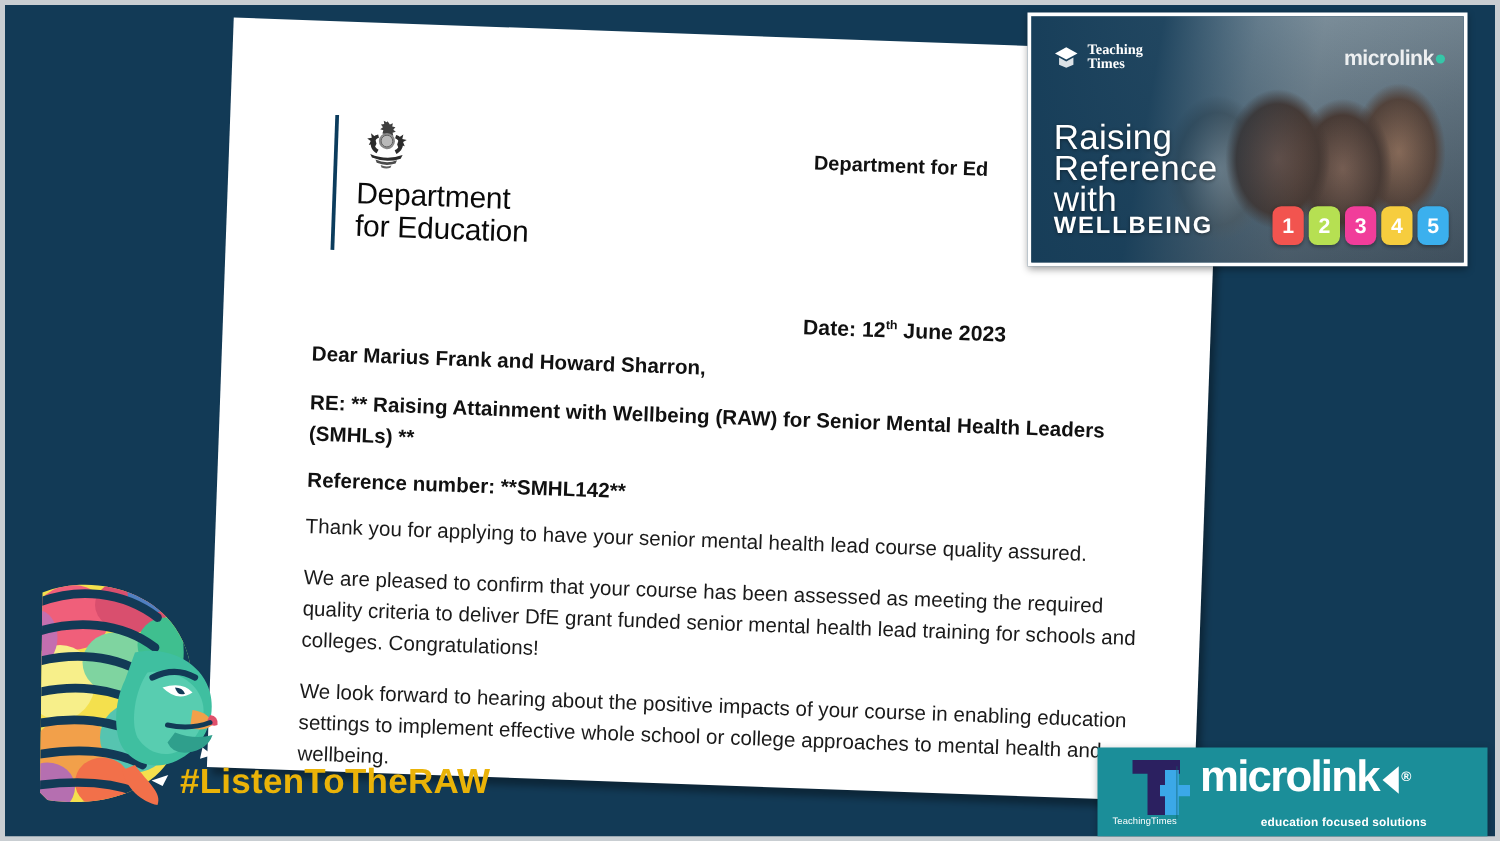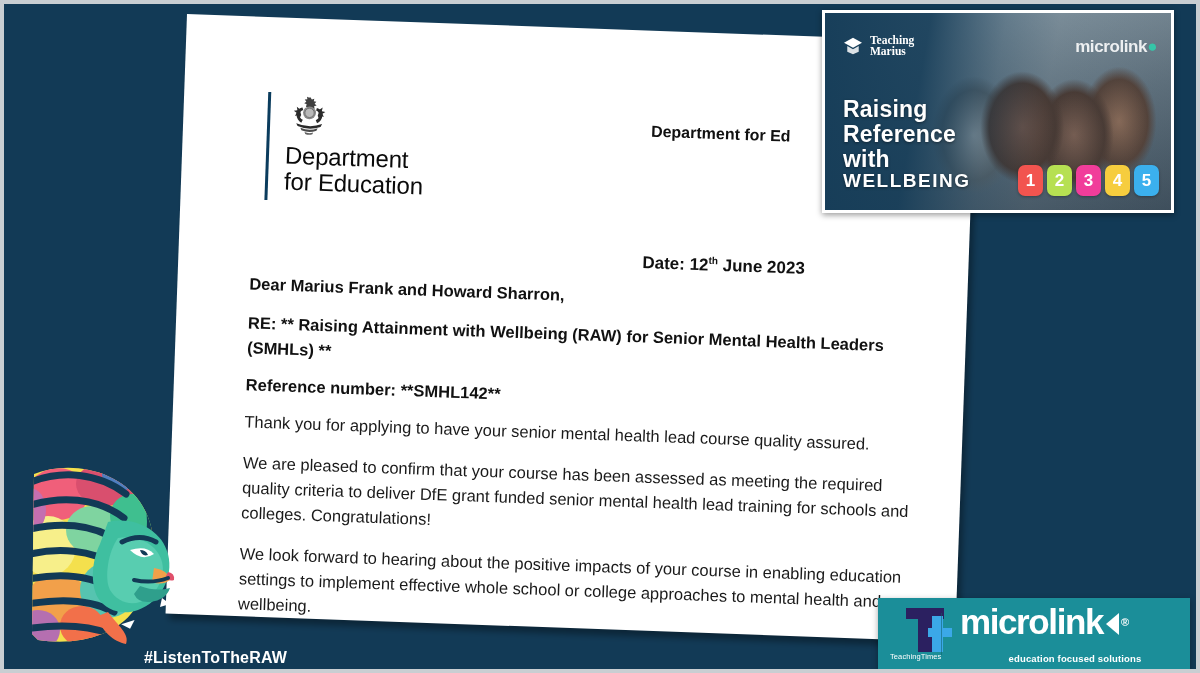--- a/index.html
+++ b/index.html
@@ -105,21 +105,21 @@
   }
   .ml-mark {
     position:absolute; right:14px; top:24px;
     color:rgba(255,255,255,0.88);
     font-size:17px; font-weight:bold; letter-spacing:-0.4px;
   }
   .ml-mark .dot { color:#35c6a8; }
   .ban-head {
     position:absolute; left:18px; top:84px;
     color:#fff;
-    font-size:23px; line-height:25px; font-weight:700;
+    font-size:28px; line-height:25px; font-weight:400;
     letter-spacing:0.2px;
     text-shadow:0 1px 3px rgba(0,0,0,0.45);
   }
   .ban-wellbeing {
     position:absolute; left:18px; top:157px;
     color:#fff; font-size:19px; font-weight:bold;
     letter-spacing:1.5px;
     text-shadow:0 1px 3px rgba(0,0,0,0.45);
   }
   .badges {
@@ -166,23 +166,22 @@
   #ml-tag {
     color:#fff; font-size:9.5px; font-weight:bold;
     letter-spacing:0.15px; text-align:center;
     width:230px; margin-top:14px;
   }
 
   
   #lion { position:absolute; left:18px; top:446px; width:170px; height:200px; }
   #hashtag {
     position:absolute; left:140px; top:605px;
-    color:#ffffff; font-size:16px; font-weight:bold;
+    color:#eab308; font-size:28px; font-weight:bold;
     letter-spacing:0.2px;
-    margin-top:40px;
   }
   .mini-arrow {
     position:absolute; left:118px; top:618px;
     width:0;height:0;border-top:7px solid #fff;
     border-left:7px solid transparent;border-right:7px solid transparent;
     transform:rotate(-18deg);
   }
 </style>
 </head>
 <body>
@@ -290,21 +289,21 @@
     <div id="banner-photo"></div>
     <div id="banner-tint"></div>
 
     <div class="tt-logo">
       <svg class="tt-mark" viewBox="0 0 24 22">
         <path d="M1 7 L12 1 L23 7 L12 13 Z" fill="#ffffff"></path>
         <path d="M5 11 L12 15 L19 11 L19 18 L12 21 L5 18 Z" fill="#ffffff" opacity="0.85"></path>
       </svg>
       <div class="tt-words">
         <div>Teaching</div>
-        <div>Marius</div>
+        <div>Times</div>
       </div>
     </div>
 
     <div class="ml-mark">
       <span>microlink</span><span class="dot">●</span>
     </div>
 
     <div class="ban-head">
       <div>Raising</div>
       <div>Reference</div>

